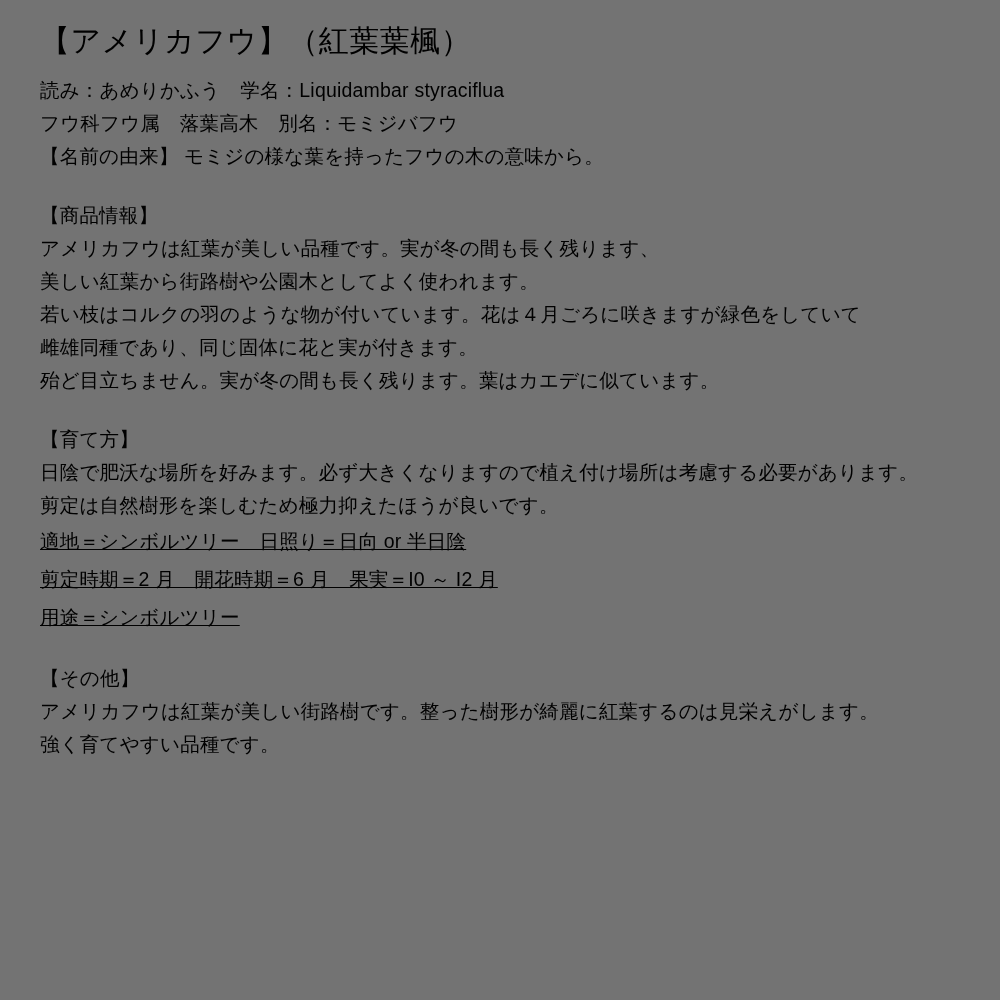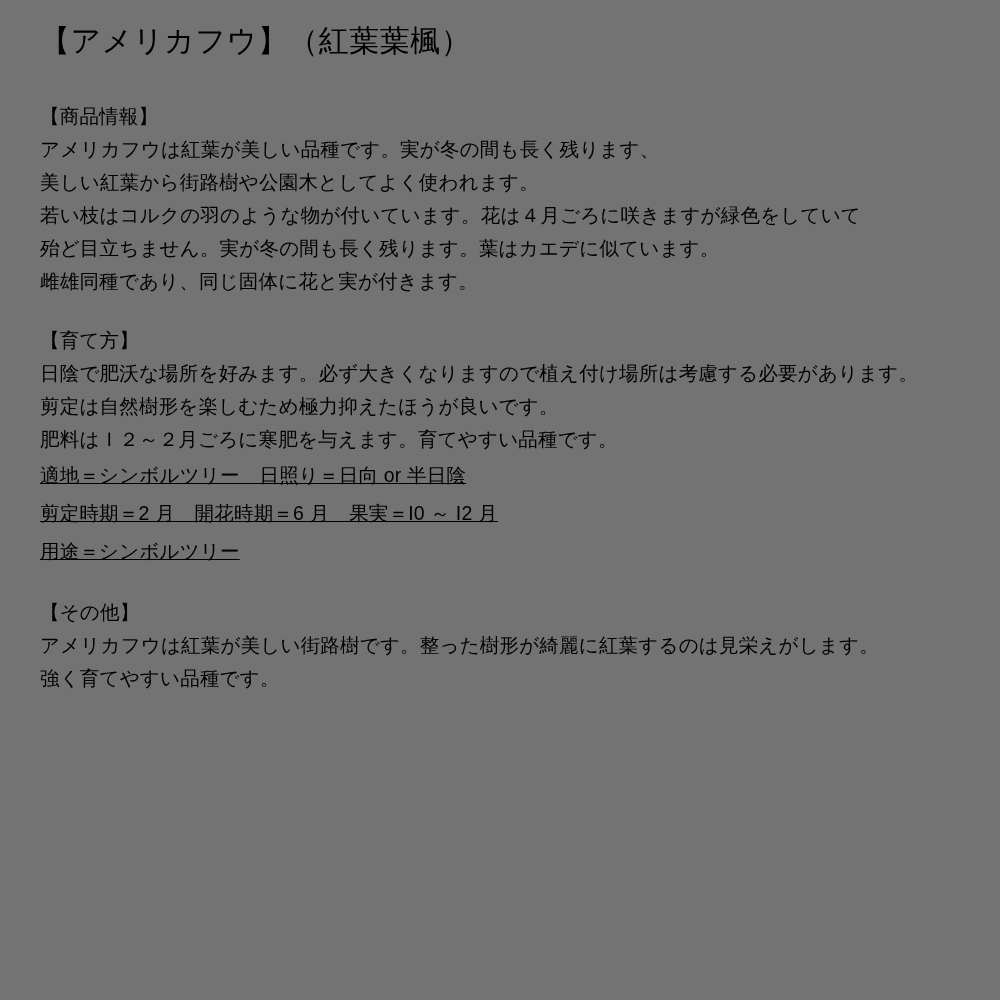--- a/index.html
+++ b/index.html
@@ -50,39 +50,43 @@
     text-decoration: underline;
   }
 </style>
 </head>
 <body>
 
 <div class="page">
 
   <h1 class="title">【アメリカフウ】（紅葉葉楓）</h1>
 
+  <div class="block">
+    <div class="line">読み：あめりかふう　学名：Liquidambar styraciflua</div>
+    <div class="line">フウ科フウ属　落葉高木　別名：モミジバフウ</div>
+    <div class="line">【名前の由来】 モミジの様な葉を持ったフウの木の意味から。</div>
+  </div>
 
   <div class="gap"></div>
 
   <div class="block">
     <div class="line sect">【商品情報】</div>
     <div class="line">アメリカフウは紅葉が美しい品種です。実が冬の間も長く残ります、</div>
     <div class="line">美しい紅葉から街路樹や公園木としてよく使われます。</div>
     <div class="line">若い枝はコルクの羽のような物が付いています。花は４月ごろに咲きますが緑色をしていて</div>
+    <div class="line">雌雄同種であり、同じ固体に花と実が付きます。</div>
     <div class="line">殆ど目立ちません。実が冬の間も長く残ります。葉はカエデに似ています。</div>
-    <div class="line">雌雄同種であり、同じ固体に花と実が付きます。</div>
   </div>
 
   <div class="gap"></div>
 
   <div class="block">
     <div class="line sect">【育て方】</div>
     <div class="line">日陰で肥沃な場所を好みます。必ず大きくなりますので植え付け場所は考慮する必要があります。</div>
     <div class="line">剪定は自然樹形を楽しむため極力抑えたほうが良いです。</div>
-    <div class="line">肥料はＩ２～２月ごろに寒肥を与えます。育てやすい品種です。</div>
     <div class="line spaced">適地＝シンボルツリー　日照り＝日向 or 半日陰</div>
     <div class="line spaced">剪定時期＝2 月　開花時期＝6 月　果実＝I0 ～ I2 月</div>
     <div class="line spaced">用途＝シンボルツリー</div>
   </div>
 
   <div class="gap"></div>
 
   <div class="block">
     <div class="line sect">【その他】</div>
     <div class="line">アメリカフウは紅葉が美しい街路樹です。整った樹形が綺麗に紅葉するのは見栄えがします。</div>

